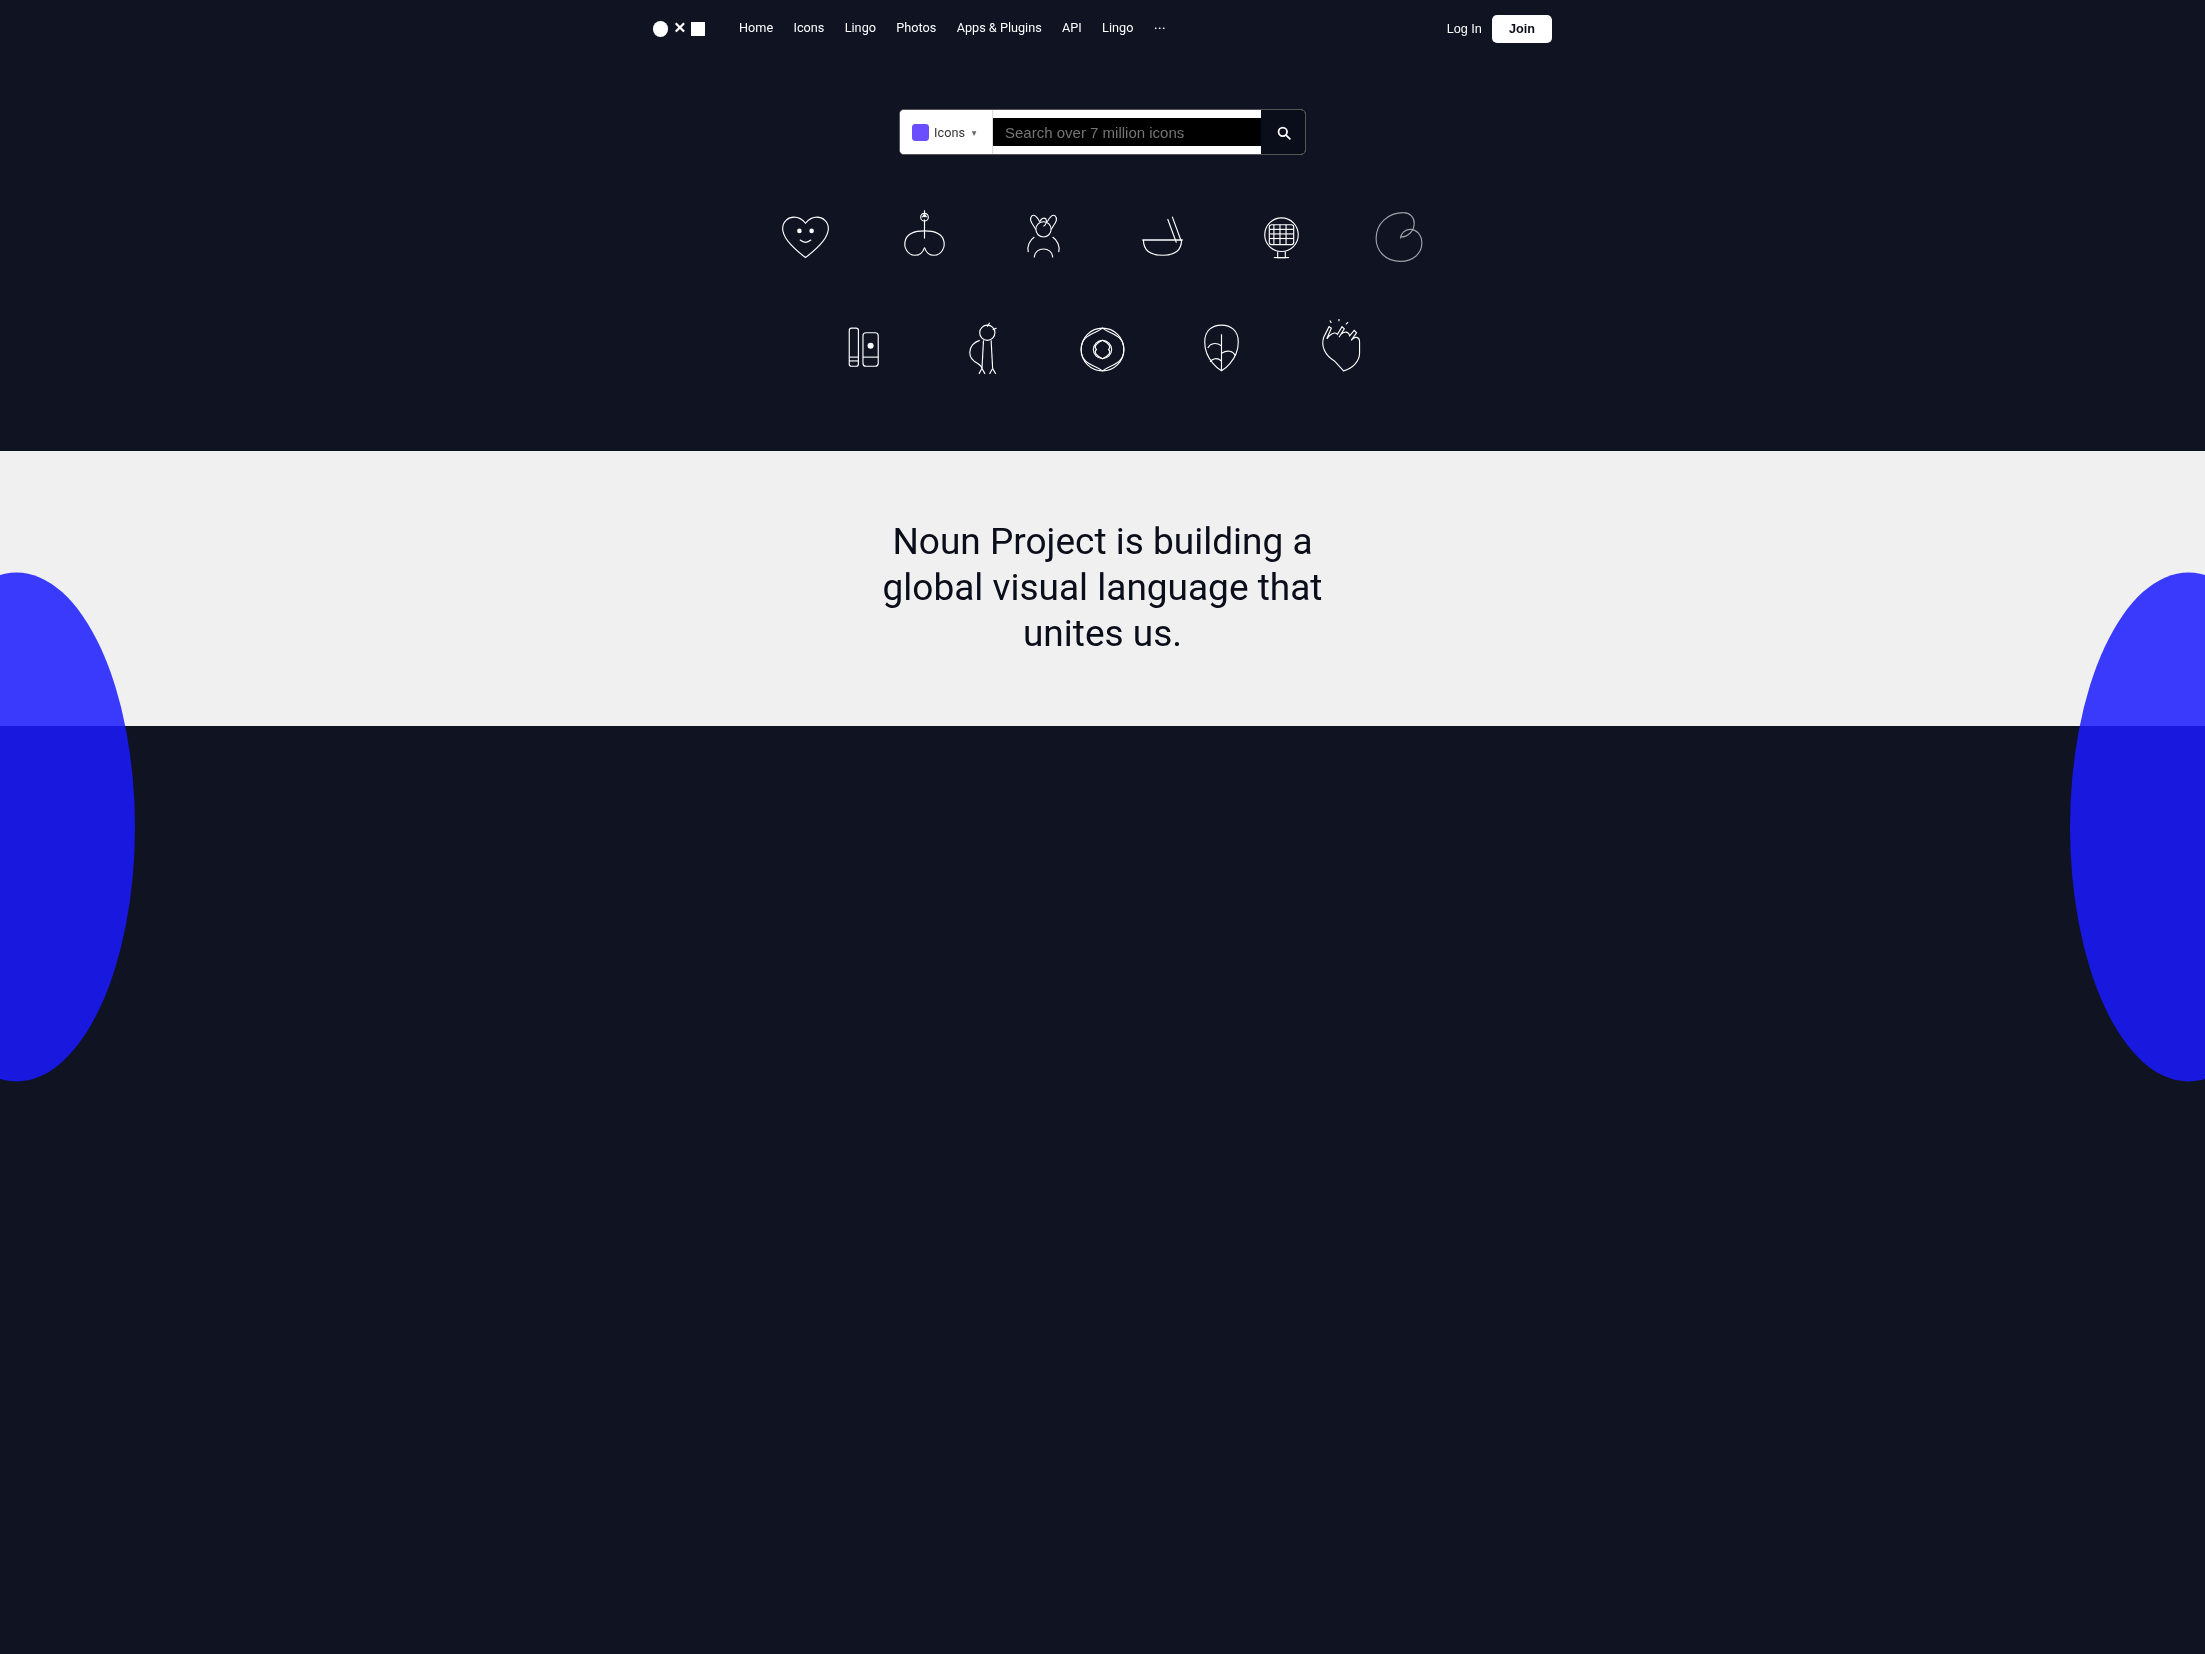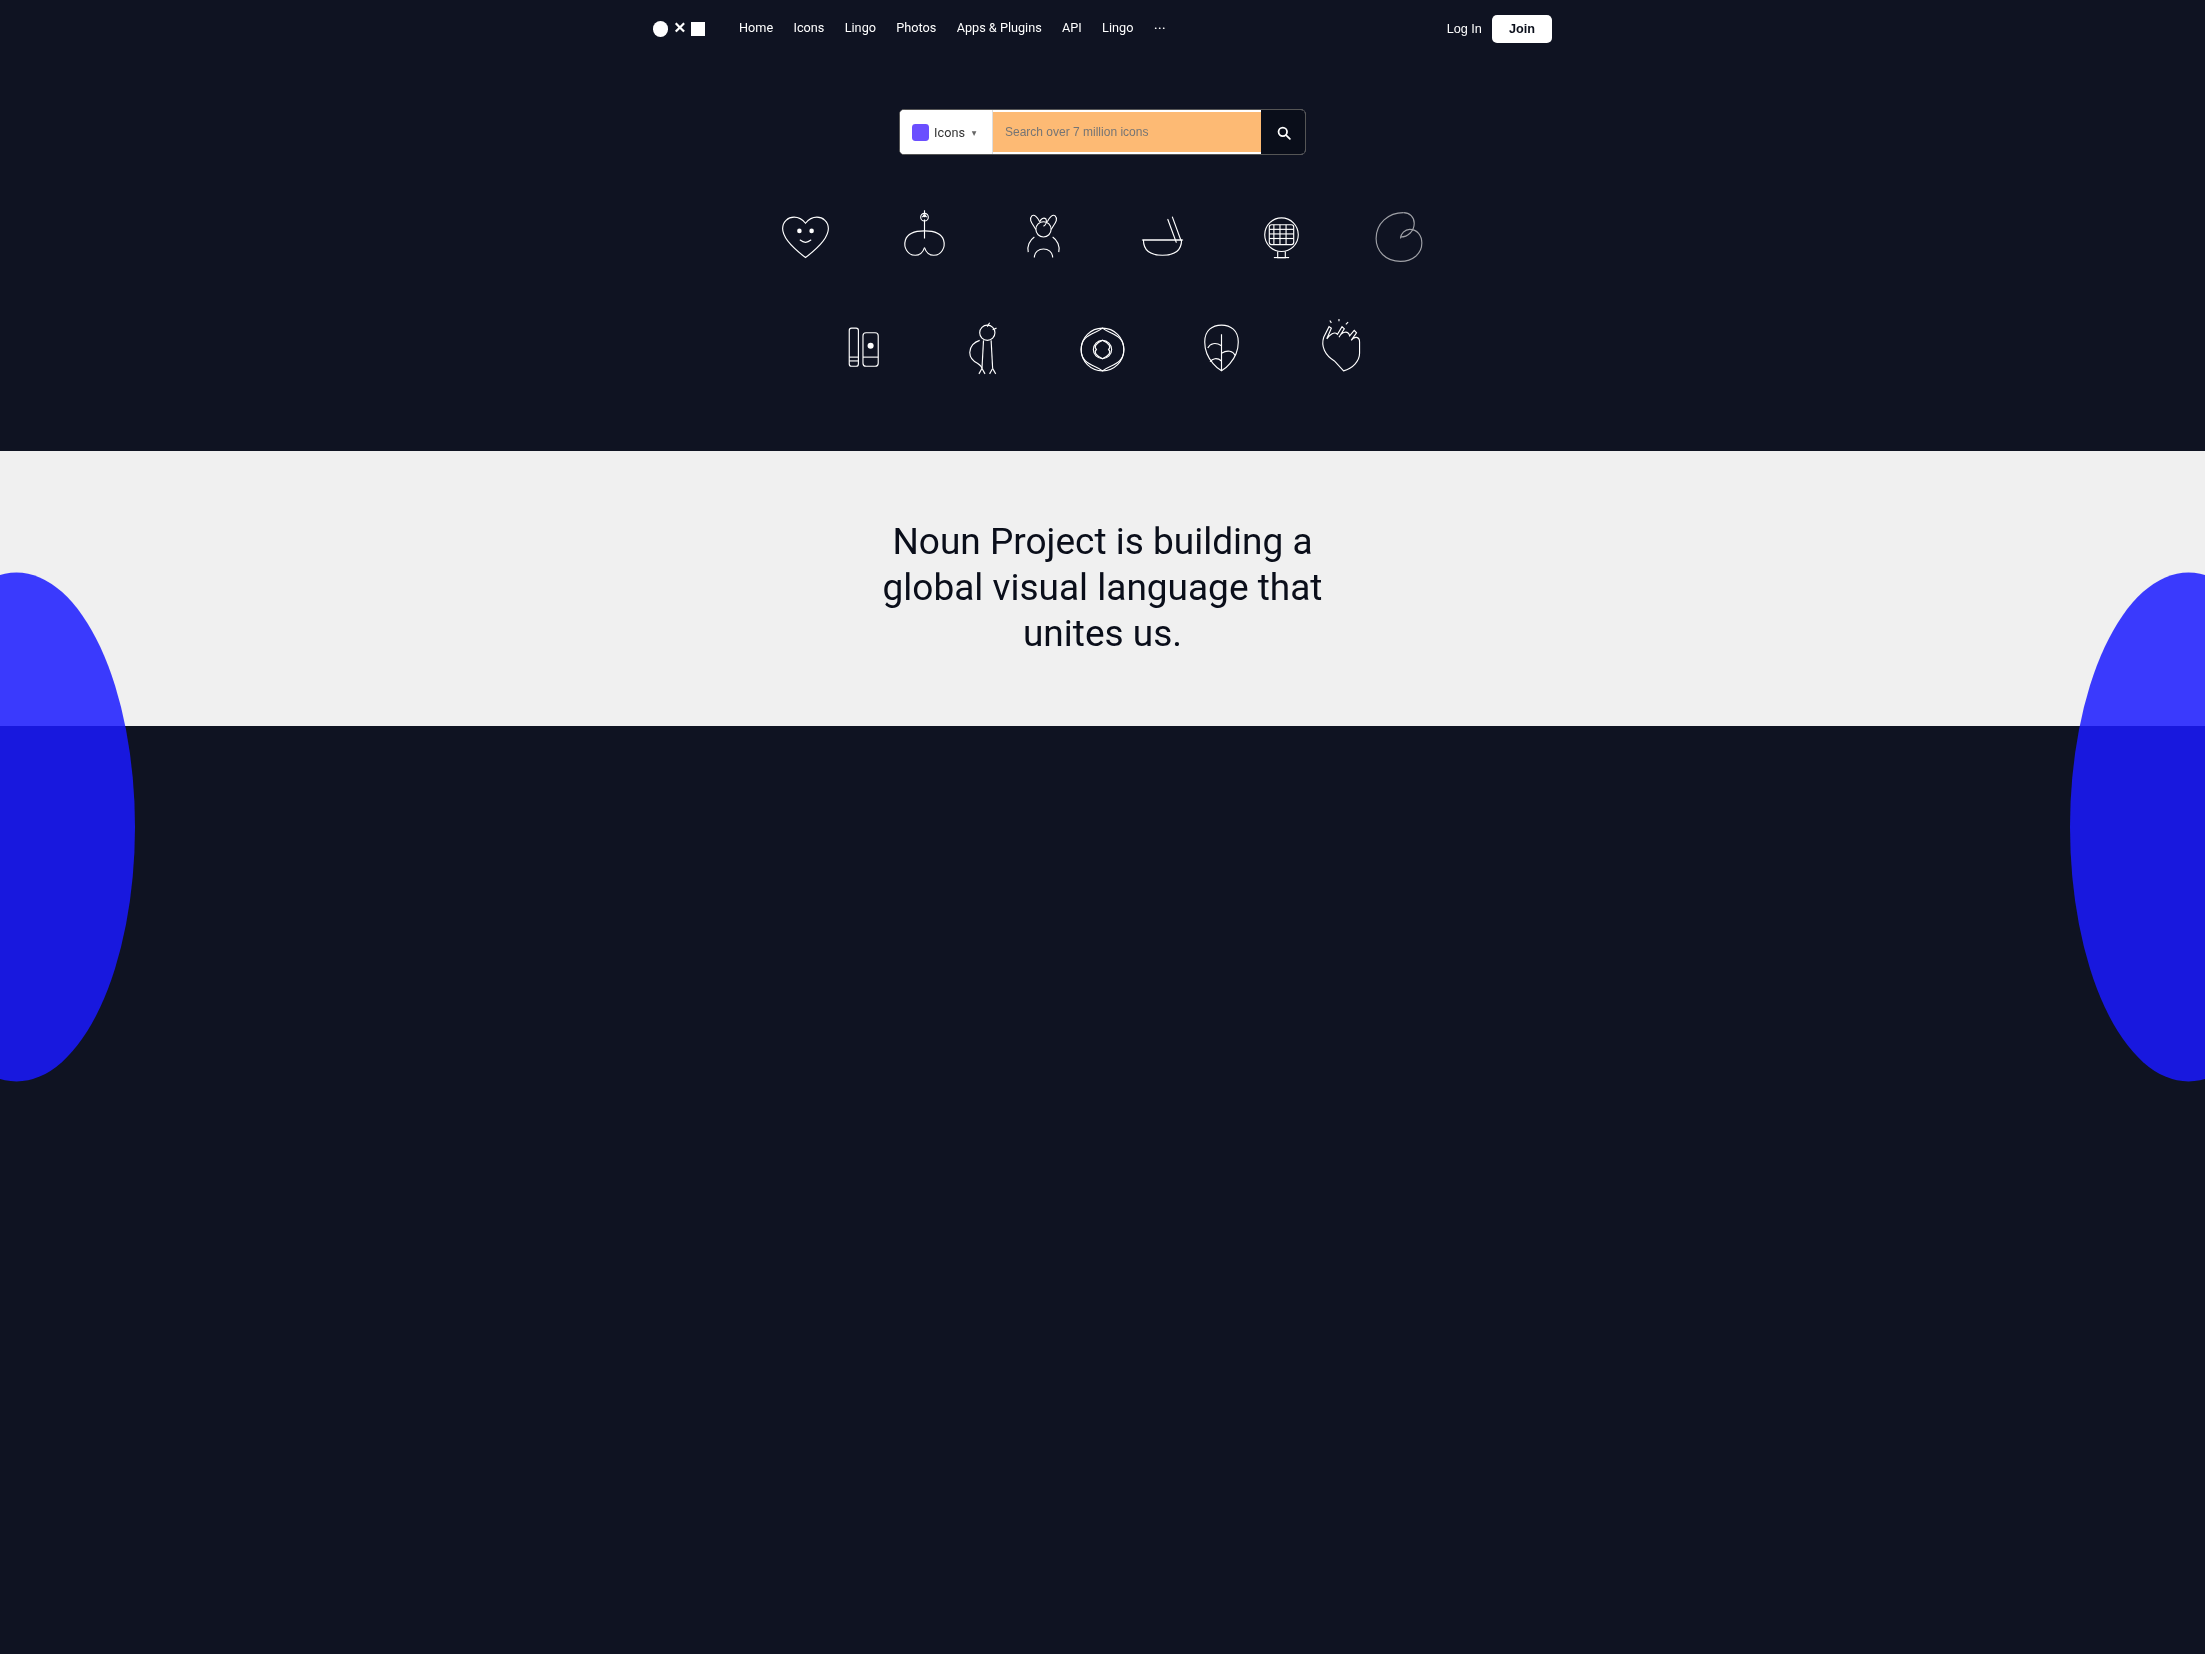--- a/index.html
+++ b/index.html
@@ -159,25 +159,25 @@
     }
     .search-category-arrow {
       font-size: 9.3px;
       color: #666;
       margin-left: 1.7px;
     }
     .search-input {
       flex: 1;
       border: none;
       outline: none;
-      font-size: 12px;
+      font-size: 15px;
       color: #666;
       padding: 0 12px;
-      height: 40px;
-      background: #fdba74;
+      height: 28px;
+      background: #000000;
     }
     .search-btn {
       width: 44px;
       height: 44px;
       background: #0a0e1a;
       border: none;
       cursor: pointer;
       display: flex;
       align-items: center;
       justify-content: center;

